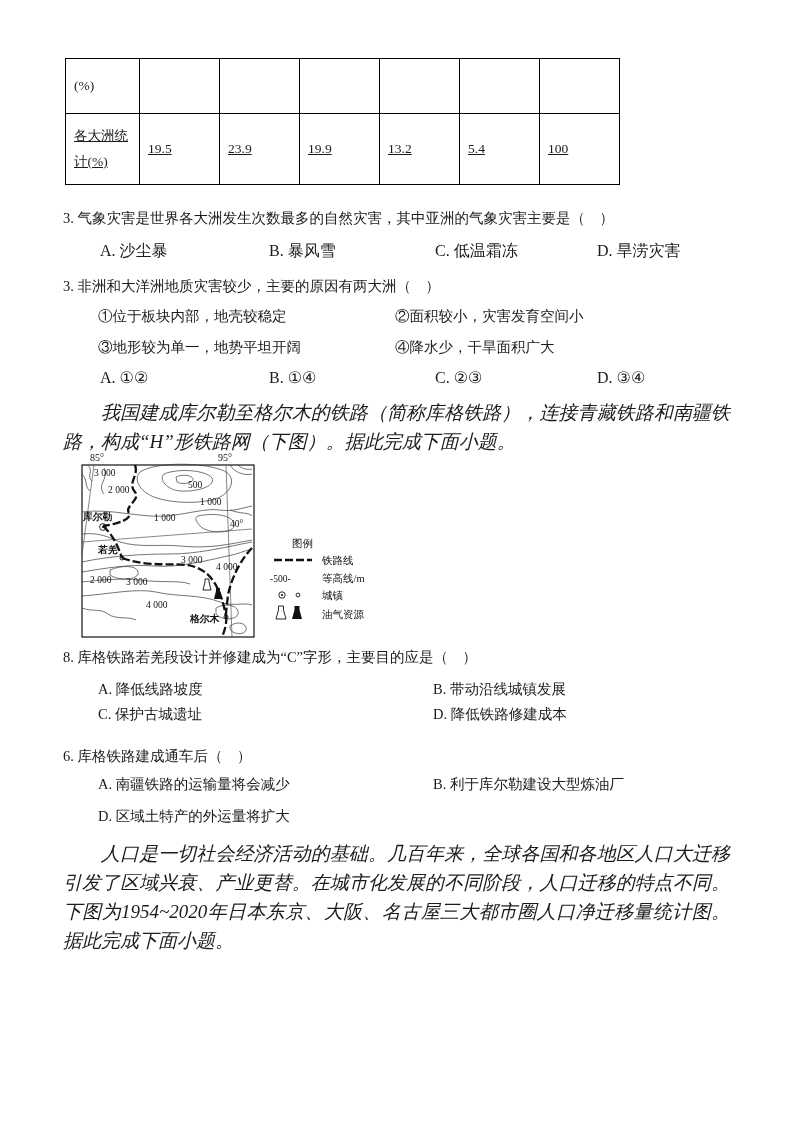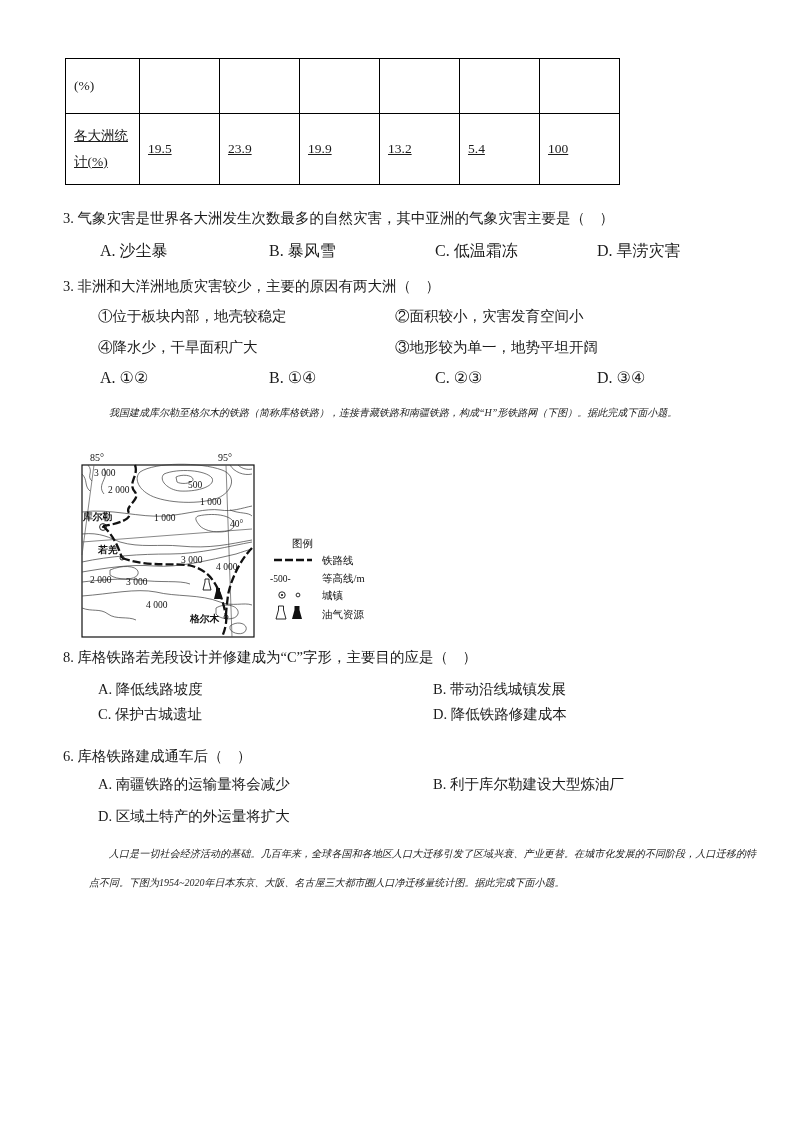--- a/index.html
+++ b/index.html
@@ -10,21 +10,21 @@
   table.stat{position:absolute;left:65px;top:58px;border-collapse:collapse;table-layout:fixed;}
   table.stat td{border:1.4px solid #000;font-size:13.5px;padding:2px 6px 2px 8px;vertical-align:middle;}
   table.stat col.c0{width:74px;}
   table.stat col.cv{width:80px;}
   tr.r1 td{height:50px;}
   tr.r2 td{height:66px;line-height:26px;text-decoration:underline;}
 
   .line{position:absolute;left:63px;width:668px;font-size:14.5px;line-height:22px;white-space:nowrap;}
   .opts4{position:absolute;left:54px;width:680px;display:grid;grid-template-columns:169px 166px 162px auto;font-size:16px;margin-left:46px;}
   .opts2{position:absolute;left:63px;width:680px;display:grid;grid-template-columns:335px auto;font-size:14.5px;margin-left:35px;}
-  .passage{position:absolute;left:63px;width:667px;font-size:10px;line-height:29px;text-indent:2em;text-align:justify;font-style:italic;margin-left:26px;}
+  .passage{position:absolute;left:63px;width:667px;font-size:19px;line-height:29px;text-indent:2em;text-align:justify;font-style:italic;}
 
   
   .figure{position:absolute;left:80px;top:450px;}
   svg text{font-family:"Liberation Serif","DejaVu Serif",serif;}
   .maplbl{font-size:9.5px;fill:#111;}
   .deg{font-size:10px;fill:#111;}
   .city{font-size:9.8px;font-weight:700;fill:#111;}
   .leg{font-size:10.5px;fill:#111;}
   .thin{fill:none;stroke:#3a3a3a;stroke-width:0.7;}
   .grat{fill:none;stroke:#555;stroke-width:0.7;}
@@ -75,22 +75,22 @@
     <span>C. 低温霜冻</span>
     <span>D. 旱涝灾害</span>
   </div>
 
   <div class="line" style="top:275px">3. 非洲和大洋洲地质灾害较少，主要的原因有两大洲（　）</div>
   <div class="opts2" style="top:307px;grid-template-columns:297px auto;">
     <span>①位于板块内部，地壳较稳定</span>
     <span>②面积较小，灾害发育空间小</span>
   </div>
   <div class="opts2" style="top:338px;grid-template-columns:297px auto;">
+    <span>③地形较为单一，地势平坦开阔</span>
     <span>④降水少，干旱面积广大</span>
-    <span>③地形较为单一，地势平坦开阔</span>
   </div>
   <div class="opts4" style="top:368px">
     <span>A. ①②</span>
     <span>B. ①④</span>
     <span>C. ②③</span>
     <span>D. ③④</span>
   </div>
 
   <div class="passage" style="top:398px">我国建成库尔勒至格尔木的铁路（简称库格铁路），连接青藏铁路和南疆铁路，构成“H”形铁路网（下图）。据此完成下面小题。</div>
 

